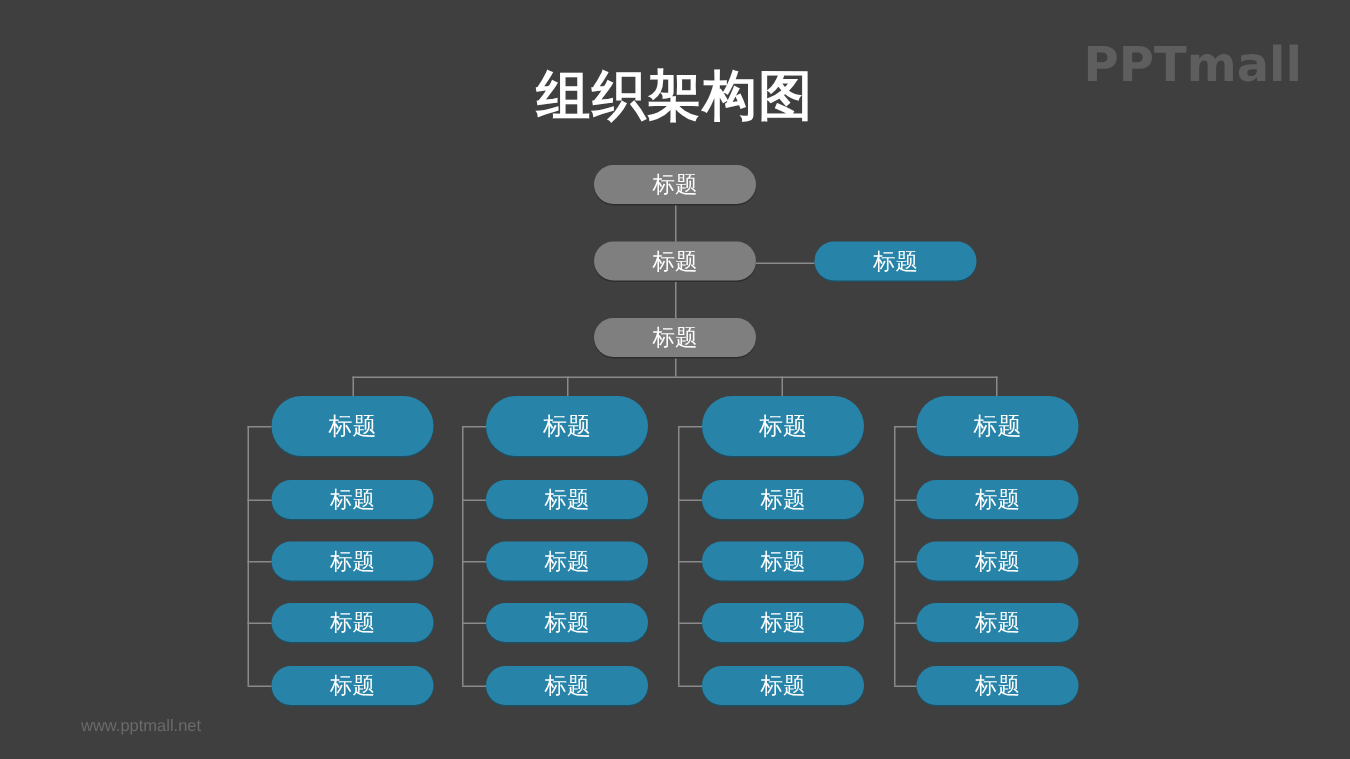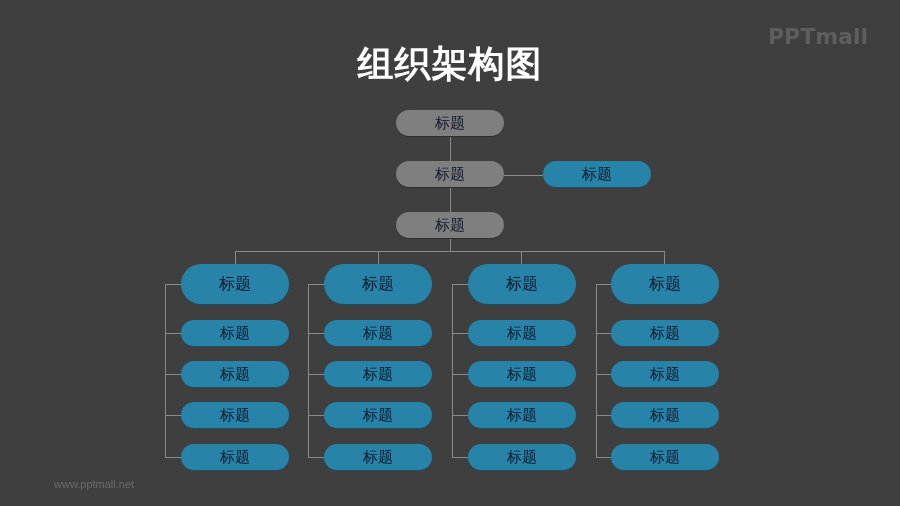--- a/index.html
+++ b/index.html
@@ -8,33 +8,33 @@
     background:#3f3f3f;
     font-family: "DejaVu Sans", "Liberation Sans", sans-serif;
     position:relative;
   }
   .title {
     position:absolute; left:0; top:40px; width:900px; text-align:center;
     color:#ffffff; font-size:36px; font-weight:bold; letter-spacing:1px;
   }
   .logo {
     position:absolute; right:32px; top:24px;
-    color:#5e5e5e; font-size:22px; font-weight:bold;
+    color:#5e5e5e; font-size:32px; font-weight:bold;
     font-family:"DejaVu Sans", sans-serif; letter-spacing:0px;
   }
   .footer {
     position:absolute; left:54px; top:478px;
     color:#6a6a6a; font-size:11px;
     font-family:"Liberation Sans", sans-serif;
   }
   .line { position:absolute; background:#8a8a8a; }
   .node {
     position:absolute; box-sizing:border-box;
     display:flex; align-items:center; justify-content:center;
-    color:#0f172a; font-size:15px;
+    color:#ffffff; font-size:15px;
     border-radius:14px;
     cursor:pointer;
   }
   .node.gray { background:#7f7f7f; box-shadow: 0 1px 0 #2e2e2e; }
   .node.blue { background:#2784a8; box-shadow: 0 1px 0 #1e4f63; }
   .node.big  { border-radius:20px; font-size:16px; }
 </style>
 </head>
 <body>
 

